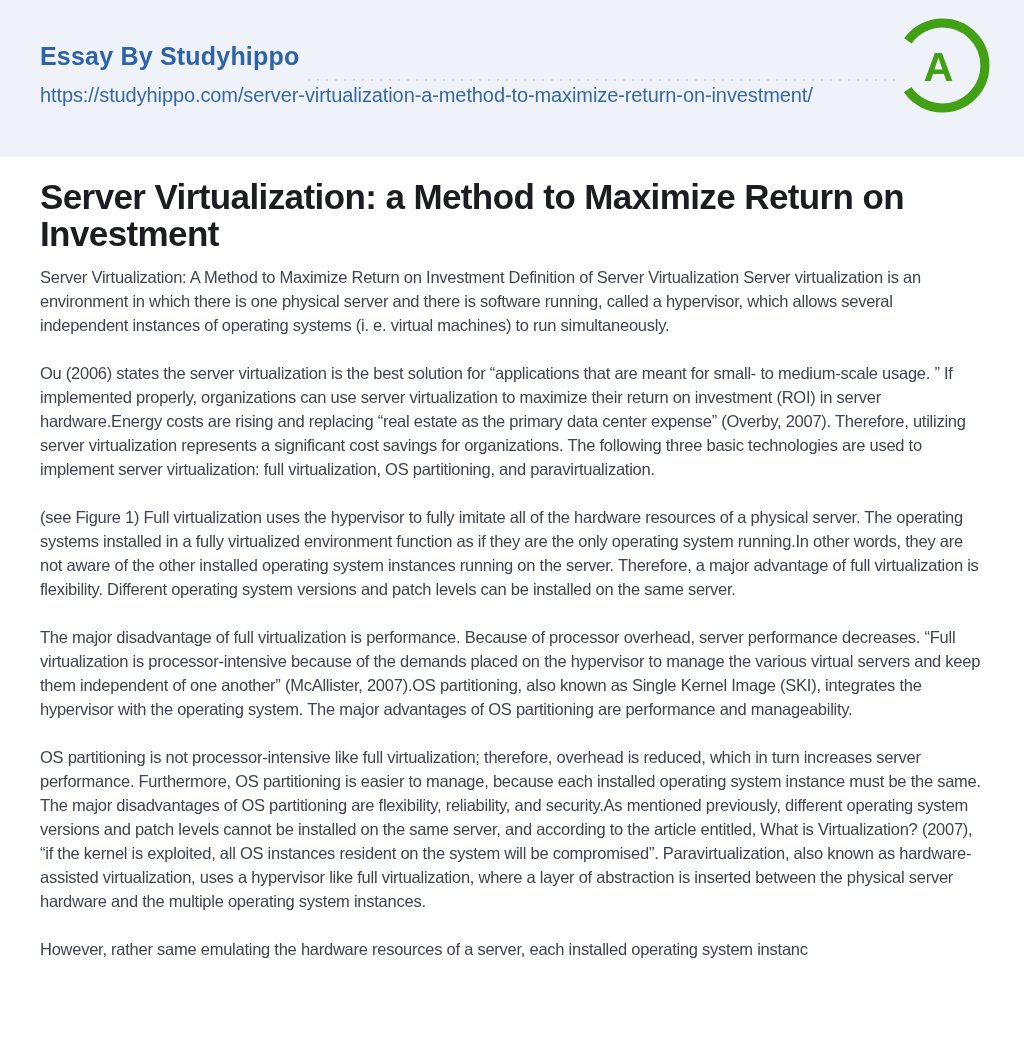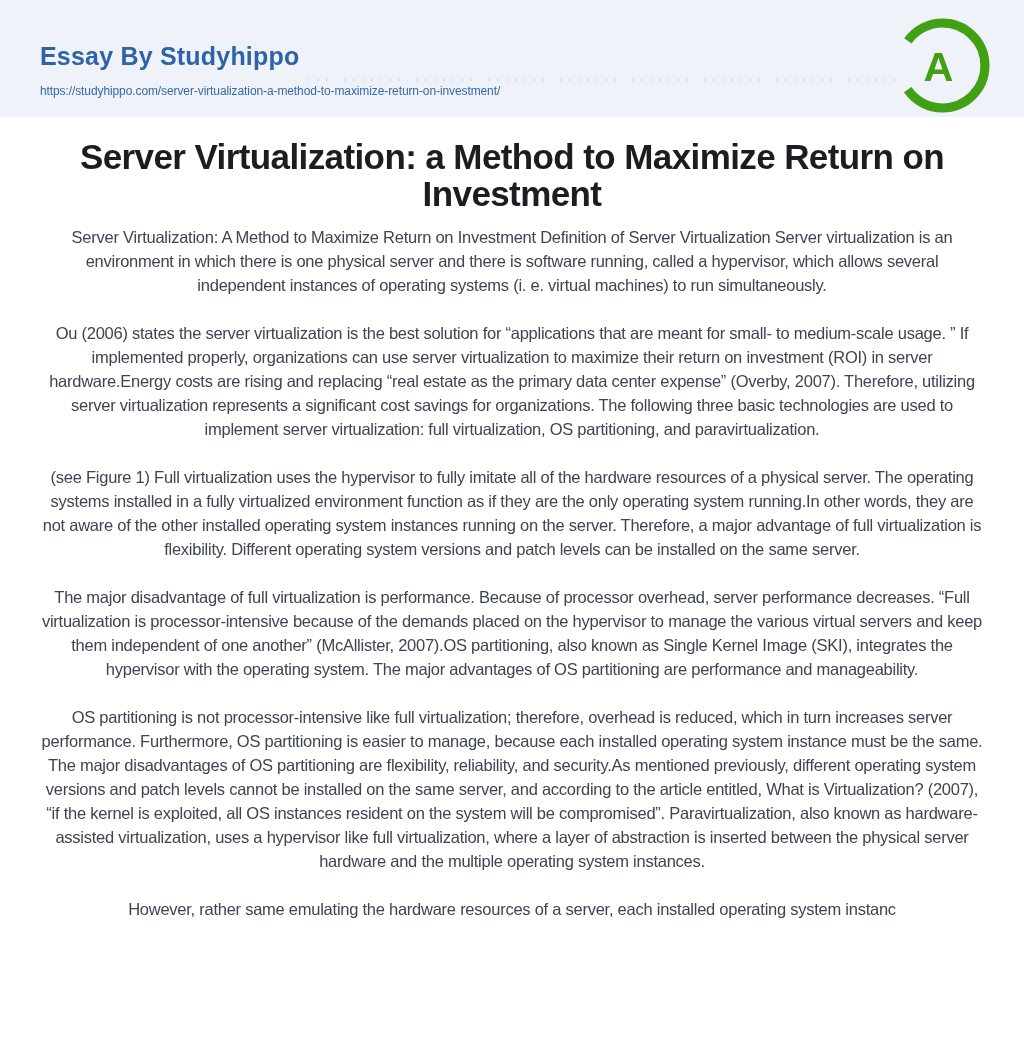--- a/index.html
+++ b/index.html
@@ -7,38 +7,38 @@
   body {
     width: 1024px;
     height: 1061px;
     background: #ffffff;
     font-family: "Liberation Sans", sans-serif;
     overflow: hidden;
   }
   .header {
     position: relative;
     width: 100%;
-    height: 117px;
+    height: 157px;
     background: #eff2f8;
   }
   .site-title {
     position: absolute;
     left: 40px;
     top: 42px;
     font-size: 25px;
     font-weight: 700;
     letter-spacing: 0.2px;
     color: #2d63a8;
     white-space: nowrap;
   }
   .site-url {
     position: absolute;
     left: 40px;
     top: 84px;
-    font-size: 12px;
+    font-size: 20px;
     letter-spacing: -0.1px;
     color: #3669a9;
     text-decoration: none;
     white-space: nowrap;
   }
   .dotted-sep {
     position: absolute;
     left: 308px;
     top: 79px;
     width: 588px;
@@ -54,21 +54,20 @@
     height: 97px;
   }
   .logo svg { display: block; width: 100%; height: 100%; }
   .logo text {
     font-family: "Liberation Sans", sans-serif;
     font-weight: 700;
     font-size: 41px;
   }
   .content {
     padding: 21px 40px 0 40px;
-    text-align: center;
   }
   .essay-title {
     margin: 0 0 13px 0;
     font-size: 35px;
     line-height: 37px;
     font-weight: 700;
     letter-spacing: -0.6px;
     color: #1b1d21;
   }
   .para {

